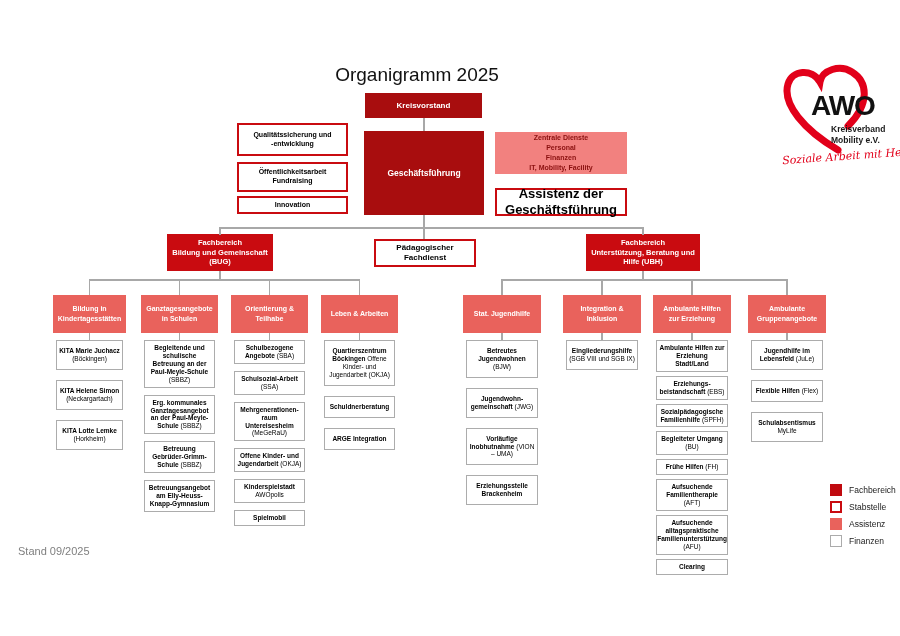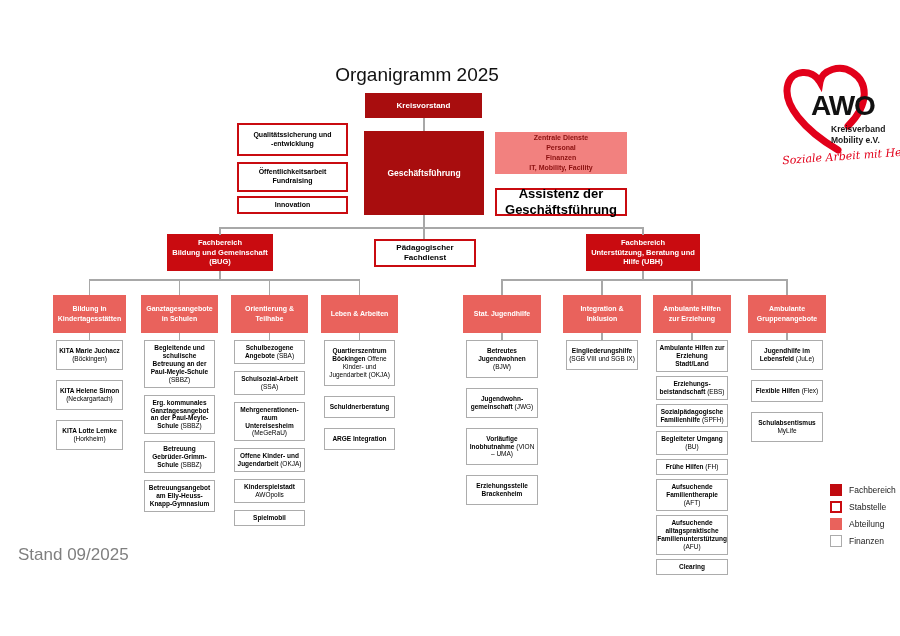--- a/index.html
+++ b/index.html
@@ -29,21 +29,21 @@
   .b{font-weight:bold;}
   .r{font-weight:normal;}
   .legend{position:absolute;left:830px;top:484px;display:flex;flex-direction:column;gap:5px;}
   .lrow{display:flex;align-items:center;height:12px;}
   .sq{width:12px;height:12px;flex:0 0 12px;}
   .sq-fachbereich{background:#C00A0F;border:1px solid #C00A0F;}
   .sq-stabstelle{background:#fff;border:2.5px solid #C90B10;}
   .sq-abteilung{background:#E9625C;border:1px solid #E9625C;}
   .sq-angebot{background:#fff;border:1px solid #ABABAB;}
   .llabel{margin-left:7px;font-size:8.5px;color:#222;}
-  .stand{position:absolute;left:18px;top:545px;font-size:17px;color:#7F7F7F;}
+  .stand{position:absolute;left:18px;top:545px;font-size:11px;color:#7F7F7F;}
   .logo{position:absolute;left:778px;top:62px;width:118px;height:112px;}
   .logo svg{position:absolute;left:0;top:2px;}
   .awo-word{position:absolute;left:33px;top:28px;font-size:28px;font-weight:bold;
             letter-spacing:-1px;color:#111;}
   .awo-org{position:absolute;left:53px;top:62px;font-size:8.5px;font-weight:bold;
            color:#1a1a1a;line-height:1.3;white-space:pre-line;}
   .awo-slogan{position:absolute;left:4px;top:88px;width:120px;font-size:11px;
               font-style:italic;font-family:"DejaVu Serif",serif;color:#E2001A;
               transform:rotate(-4deg);white-space:nowrap;}
 </style>
@@ -267,21 +267,21 @@
     <div class="lrow">
       <span class="sq sq-fachbereich"></span>
       <span class="llabel">Fachbereich</span>
     </div>
     <div class="lrow">
       <span class="sq sq-stabstelle"></span>
       <span class="llabel">Stabstelle</span>
     </div>
     <div class="lrow">
       <span class="sq sq-abteilung"></span>
-      <span class="llabel">Abteilung</span>
+      <span class="llabel">Assistenz</span>
     </div>
     <div class="lrow">
       <span class="sq sq-angebot"></span>
       <span class="llabel">Finanzen</span>
     </div>
   </div>
 
   <div class="stand">Stand 09/2025</div>
 
 </div>

